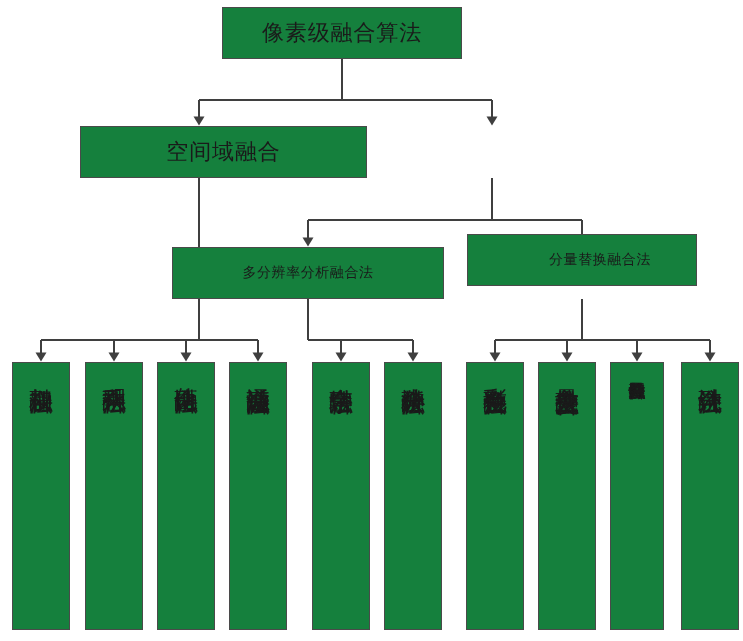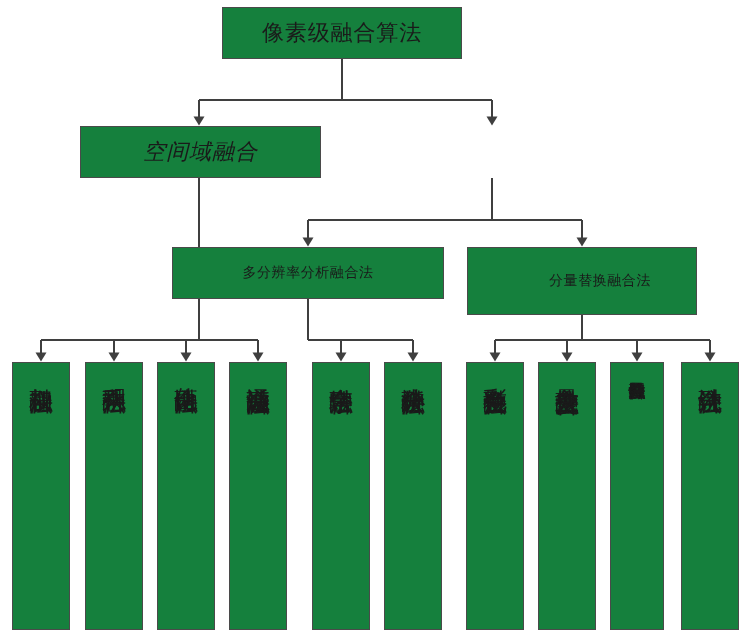--- a/index.html
+++ b/index.html
@@ -109,28 +109,28 @@
       <line x1="637" y1="340" x2="637" y2="354" stroke="#3f3f3f" stroke-width="1.6" shape-rendering="crispEdges"></line>
       <path d="M 631.5 352.5 L 642.5 352.5 L 637 361.5 Z" fill="#3f3f3f"></path>
       <line x1="710" y1="340" x2="710" y2="354" stroke="#3f3f3f" stroke-width="1.6" shape-rendering="crispEdges"></line>
       <path d="M 704.5 352.5 L 715.5 352.5 L 710 361.5 Z" fill="#3f3f3f"></path>
     </svg>
 
   <div class="node horiz lvl1" id="node-root" style="left: 222px; top: 7px; width: 240px; height: 52px;">
     <span class="txt">像素级融合算法</span>
   </div>
 
-  <div class="node horiz lvl2" id="node-spatial" style="left: 80px; top: 126px; width: 241px; height: 52px; font-style: italic;">
+  <div class="node horiz lvl2" id="node-spatial" style="left: 80px; top: 126px; width: 287px; height: 52px;">
     <span class="txt">空间域融合</span>
   </div>
 
   <div class="node horiz lvl3" id="node-multires" style="left: 172px; top: 247px; width: 272px; height: 52px;">
     <span class="txt">多分辨率分析融合法</span>
   </div>
-  <div class="node horiz lvl3" id="node-substitute" style="left: 467px; top: 247px; width: 230px; height: 68px; padding-left: 36px;">
+  <div class="node horiz lvl3" id="node-substitute" style="left: 467px; top: 234px; width: 230px; height: 52px; padding-left: 36px;">
     <span class="txt">分量替换融合法</span>
   </div>
 
   <div class="node vert" id="leaf-weighted" style="left: 12px; top: 362px; width: 58px; height: 268px;">
     <span class="txt">加权融合法</span>
   </div>
   <div class="node vert" id="leaf-product" style="left: 85px; top: 362px; width: 58px; height: 268px;">
     <span class="txt">乘积融合法</span>
   </div>
   <div class="node vert" id="leaf-ratio" style="left: 157px; top: 362px; width: 58px; height: 268px;">

